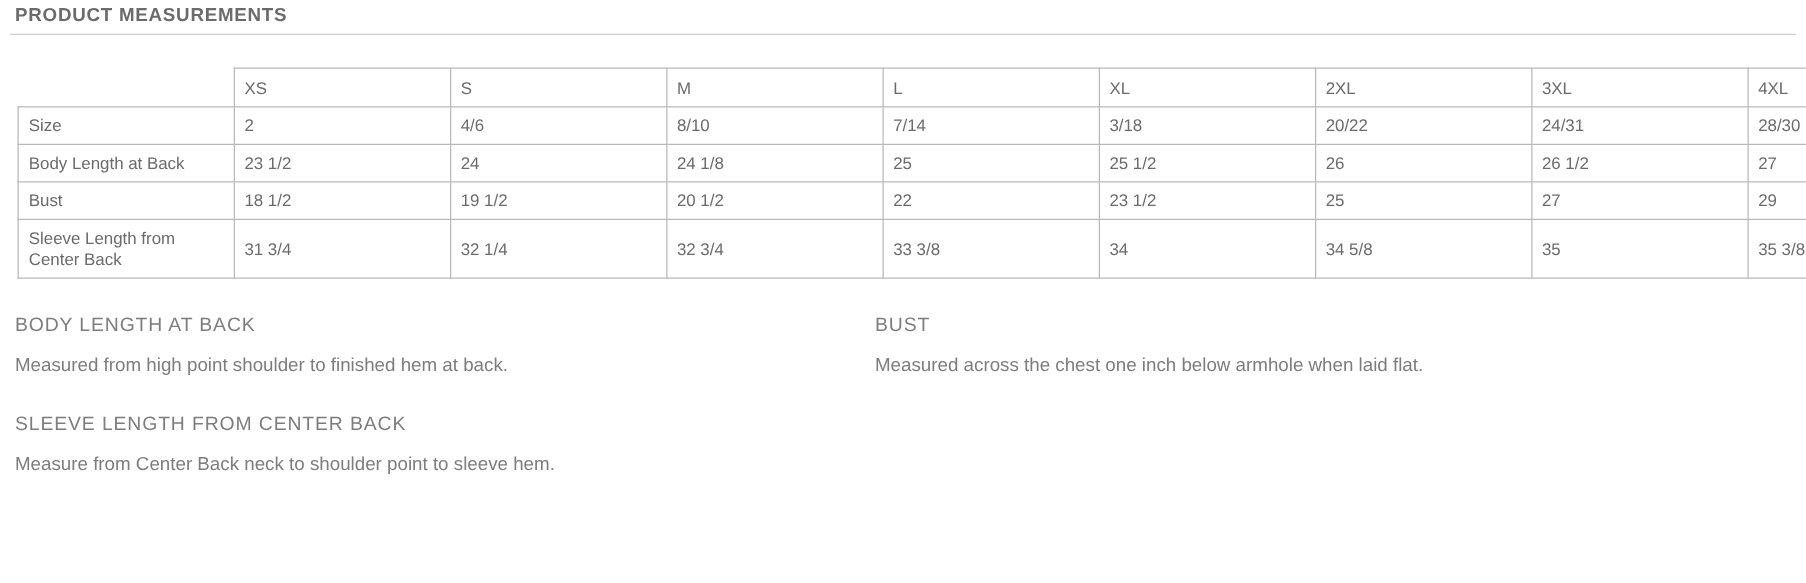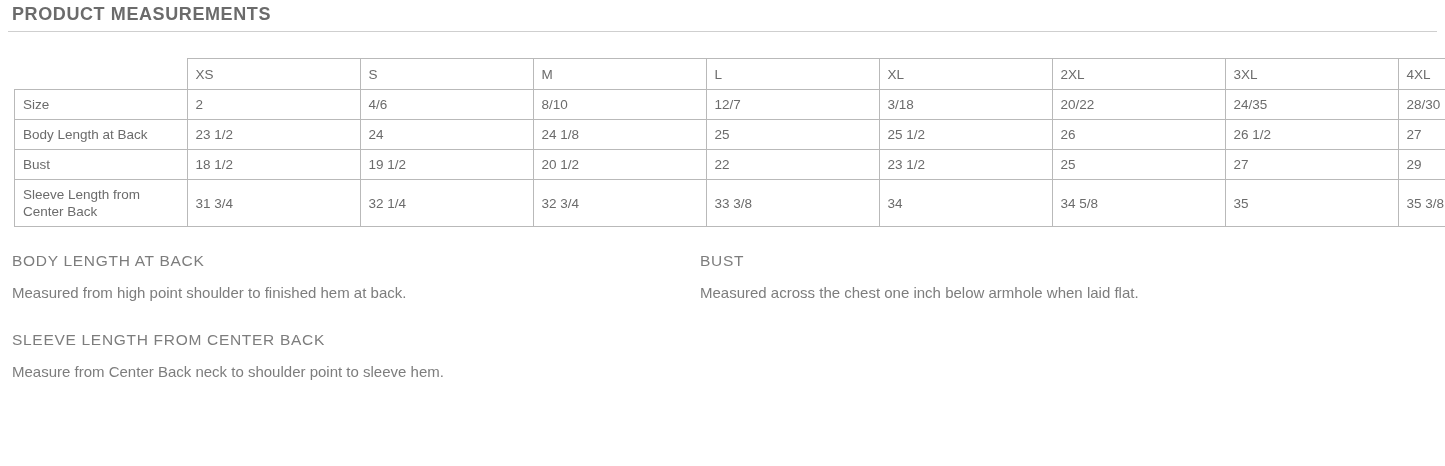--- a/index.html
+++ b/index.html
@@ -13,21 +13,21 @@
     font-family: "Liberation Sans", sans-serif;
     color: #6b6b6b;
     overflow: hidden;
   }
   .page {
     position: relative;
     width: 1445px;
     height: 466px;
   }
   .section-title {
-    font-size: 18px;
+    font-size: 15px;
     font-weight: bold;
     letter-spacing: 0.6px;
     color: #6b6b6b;
     padding: 0 0 6px 12px;
   }
   .top-rule {
     border-bottom: 1px solid #cfcfcf;
     margin: 0 8px 0 8px;
   }
   .title-wrap {
@@ -112,24 +112,24 @@
         <td class="col-size">2XL</td>
         <td class="col-size">3XL</td>
         <td class="col-size">4XL</td>
       </tr>
 
       <tr>
         <td class="col-label">Size</td>
         <td>2</td>
         <td>4/6</td>
         <td>8/10</td>
-        <td>12/7</td>
+        <td>7/14</td>
         <td>3/18</td>
         <td>20/22</td>
-        <td>24/35</td>
+        <td>24/31</td>
         <td>28/30</td>
       </tr>
 
       <tr>
         <td class="col-label">Body Length at Back</td>
         <td>23 1/2</td>
         <td>24</td>
         <td>24 1/8</td>
         <td>25</td>
         <td>25 1/2</td>

